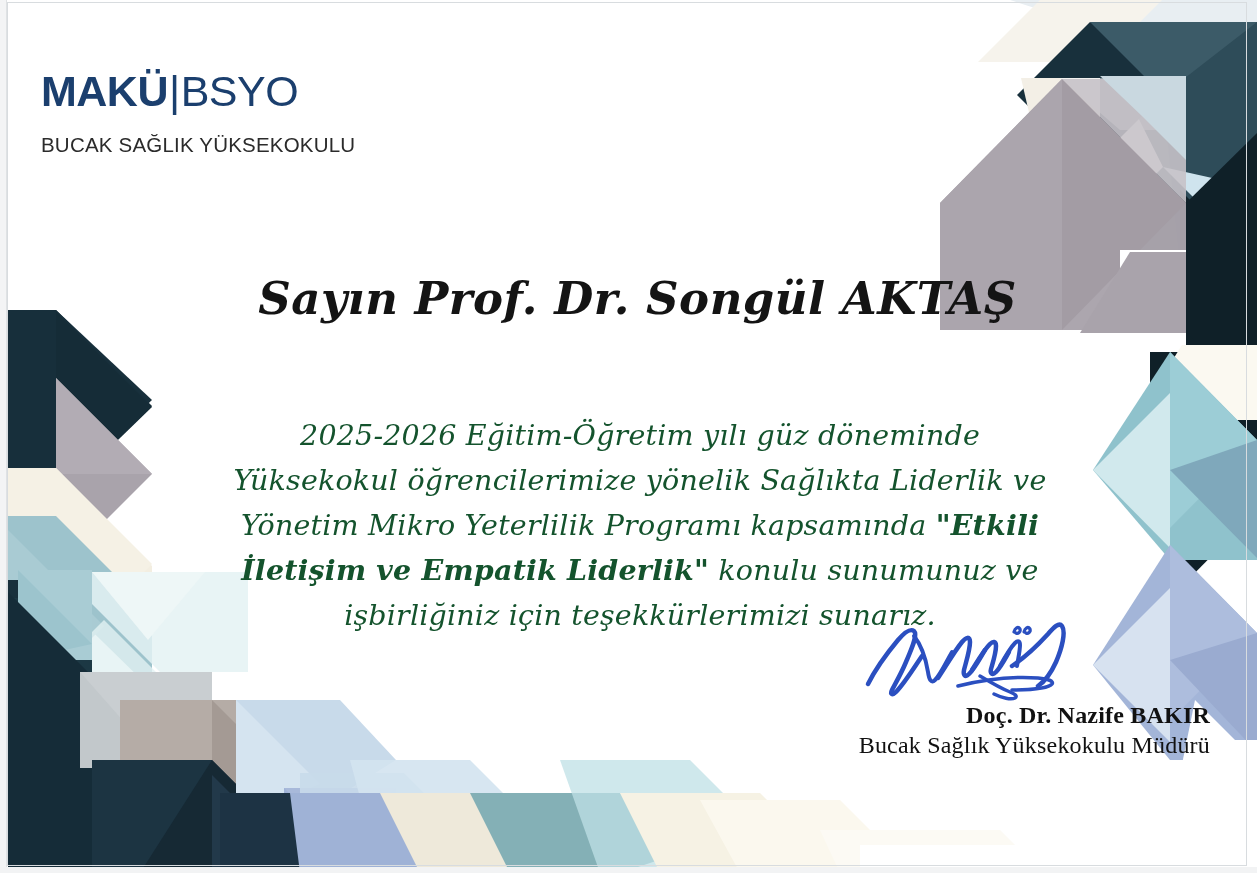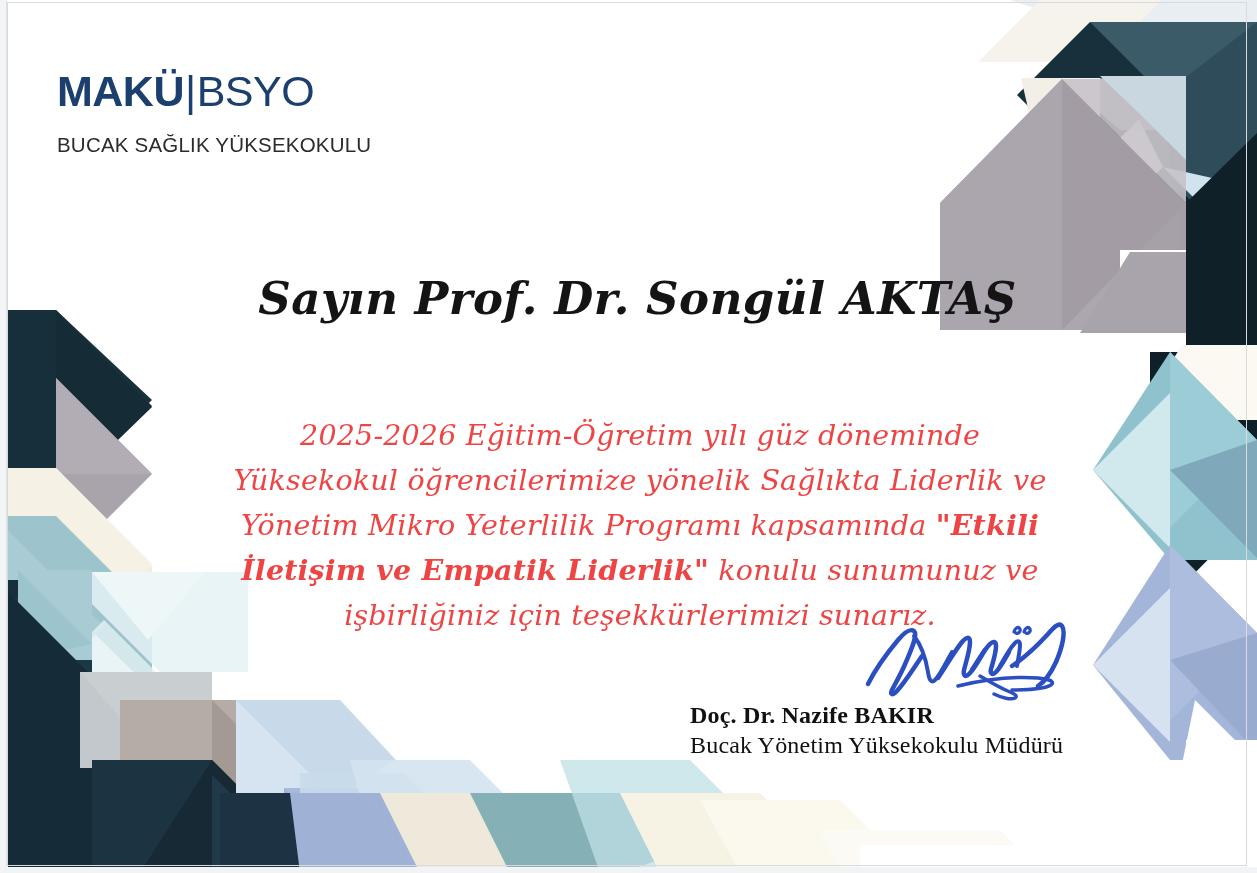--- a/index.html
+++ b/index.html
@@ -61,21 +61,21 @@
     position: absolute;
     left: 0; top: 0;
     width: 1257px;
     height: 873px;
     z-index: 20;
   }
 
   
   .logo-block {
     position: absolute;
-    left: 57px;
+    left: 41px;
     top: 70px;
     width: 330px;
   }
   .logo-main {
     font-family: "Liberation Sans", sans-serif;
     font-weight: 700;
     font-size: 43px;
     letter-spacing: -0.5px;
     line-height: 1;
     color: #1b3f6e;
@@ -119,42 +119,42 @@
   .body-text {
     position: absolute;
     left: 215px;
     top: 413px;
     width: 850px;
     text-align: center;
     font-family: "DejaVu Serif", "Liberation Serif", serif;
     font-style: italic;
     font-size: 28.5px;
     line-height: 45px;
-    color: #ef4444;
+    color: #14532d;
     letter-spacing: 0.2px;
   }
   .body-text .topic {
     font-weight: 700;
   }
 
   
   .signature-svg {
     position: absolute;
     left: 862px;
     top: 612px;
     width: 220px;
     height: 92px;
   }
 
   .signer-block {
     position: absolute;
     left: 690px;
     top: 700px;
     width: 520px;
-    text-align: left;
+    text-align: right;
   }
   .signer-name {
     font-family: "Liberation Serif", serif;
     font-weight: 700;
     font-size: 24px;
     color: #111111;
     letter-spacing: 0.2px;
     line-height: 1.25;
   }
   .signer-title {
@@ -304,21 +304,21 @@
         <path d="M152,20 C153,16 156,14 158,17 C159,20 156,22 154,21" stroke-width="3.2"></path>
         <path d="M162,20 C163,16 166,14 168,17 C169,20 166,22 164,21" stroke-width="3.2"></path>
         <path d="M150,54 C162,46 175,34 186,22 C192,15 197,10 200,14 C204,20 200,36 194,50 C189,61 182,70 176,74" stroke-width="4.5"></path>
         <path d="M96,74 C120,68 148,64 176,66 C186,67 192,69 190,72 C187,76 170,78 150,78" stroke-width="3.6"></path>
         <path d="M118,64 C128,70 138,76 148,80 C153,82 156,84 153,86 C149,88 140,86 132,82" stroke-width="3.4"></path>
       </g>
     </svg>
 
     <div class="signer-block">
       <div class="signer-name">Doç. Dr. Nazife BAKIR</div>
-      <div class="signer-title">Bucak Yönetim Yüksekokulu Müdürü</div>
+      <div class="signer-title">Bucak Sağlık Yüksekokulu Müdürü</div>
     </div>
 
   </div>
 
   <div class="scan-border"></div>
   <div class="scan-edge-left"></div>
   <div class="scan-edge-bottom"></div>
 
 </div>
 

